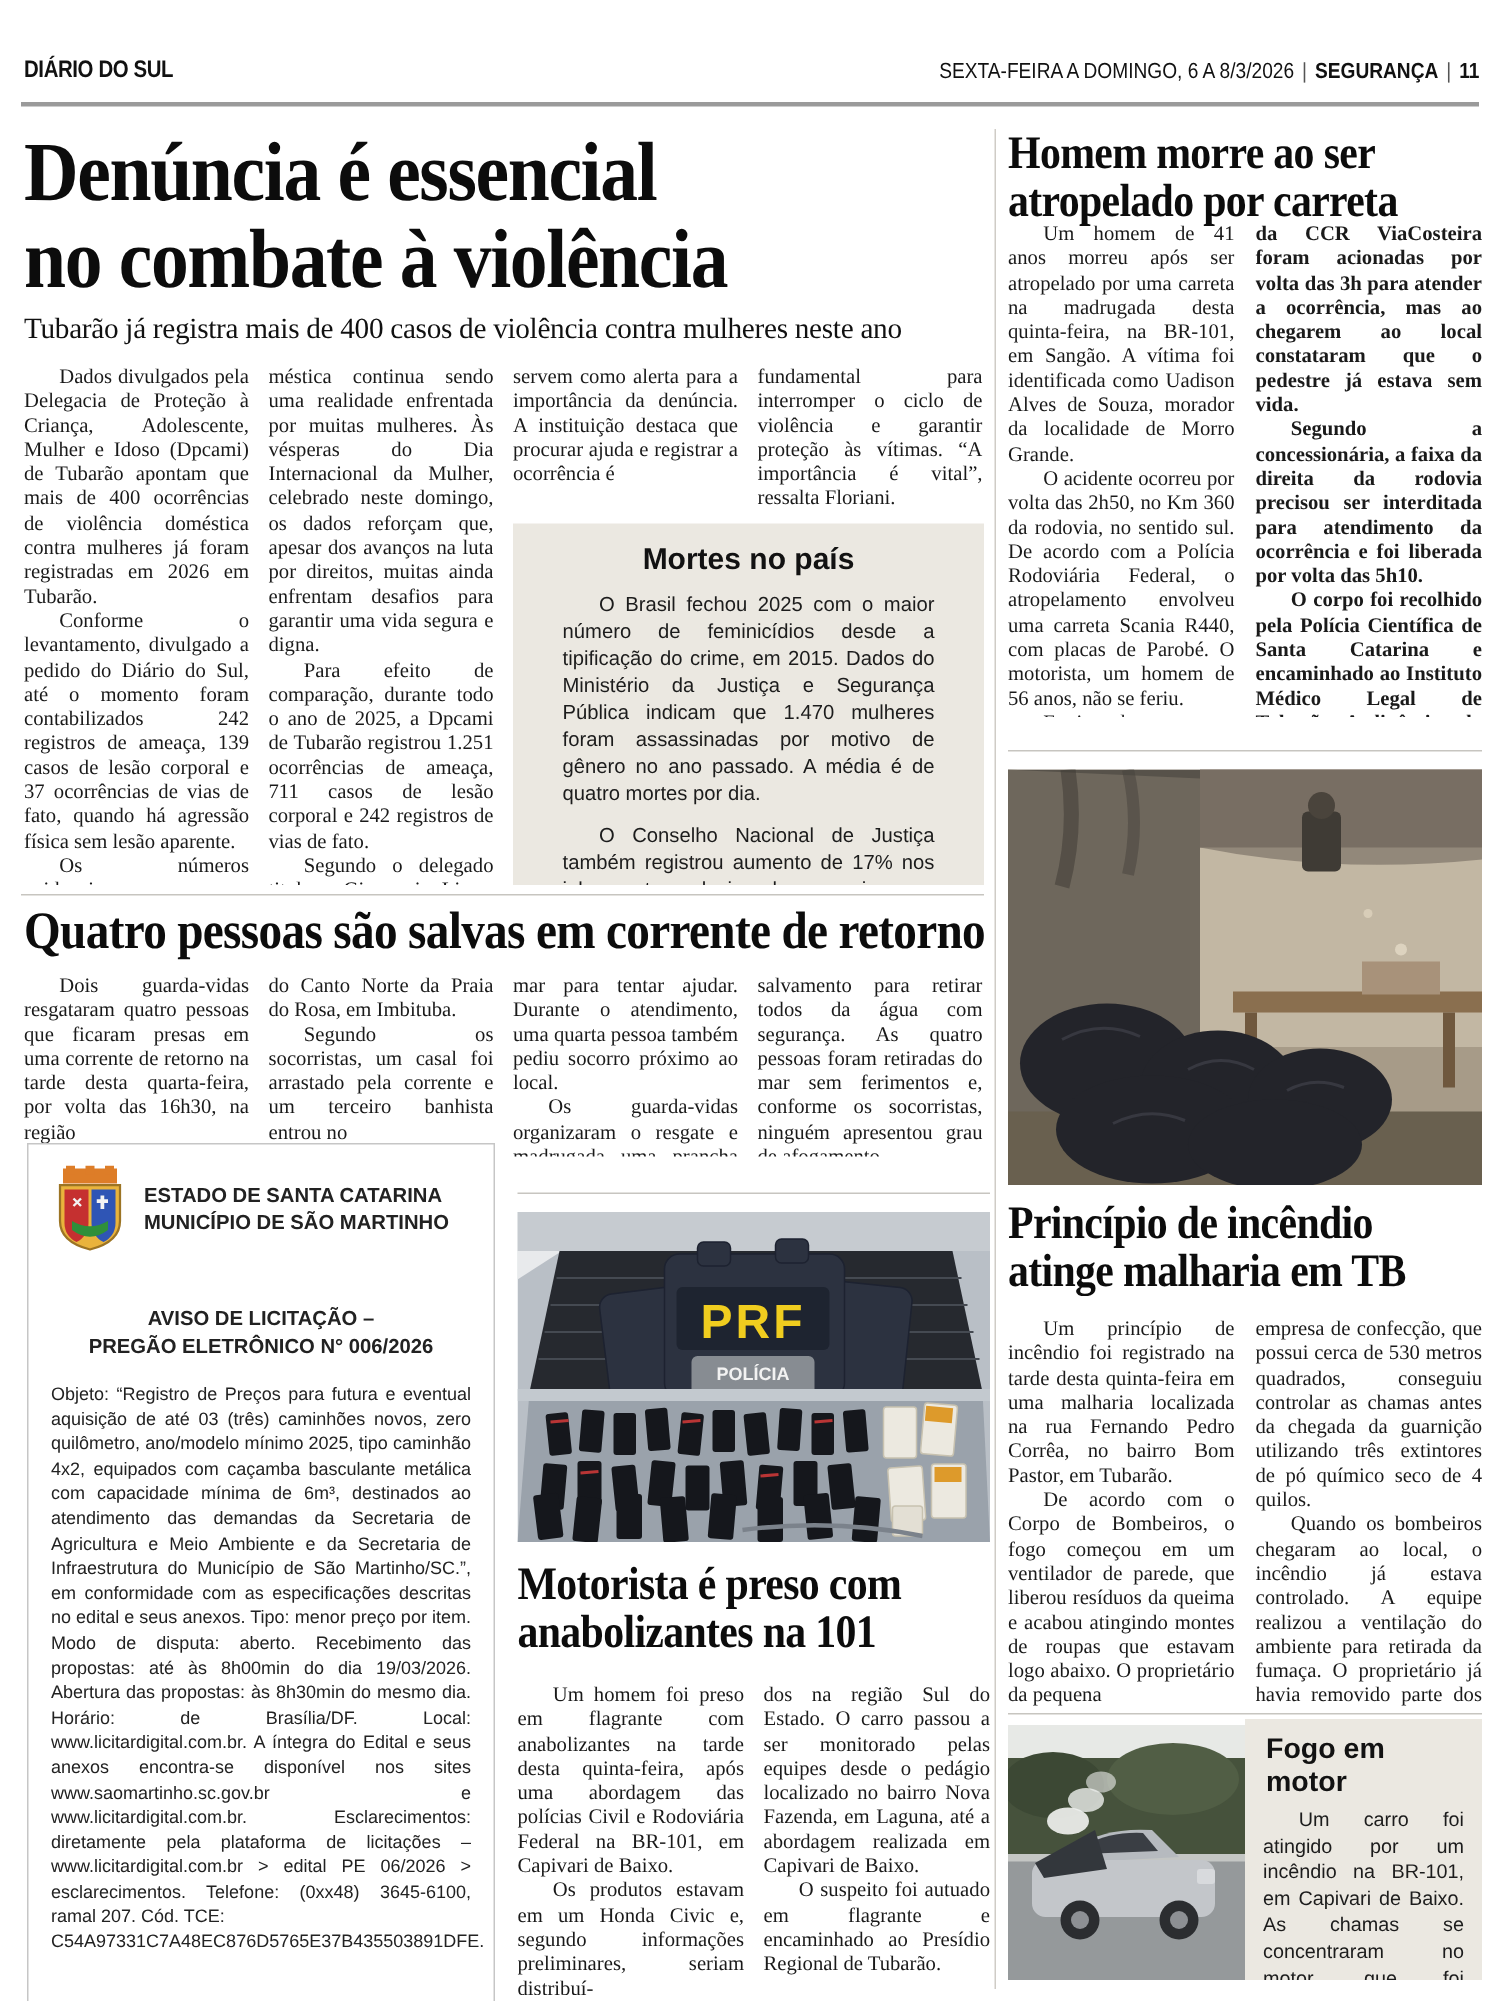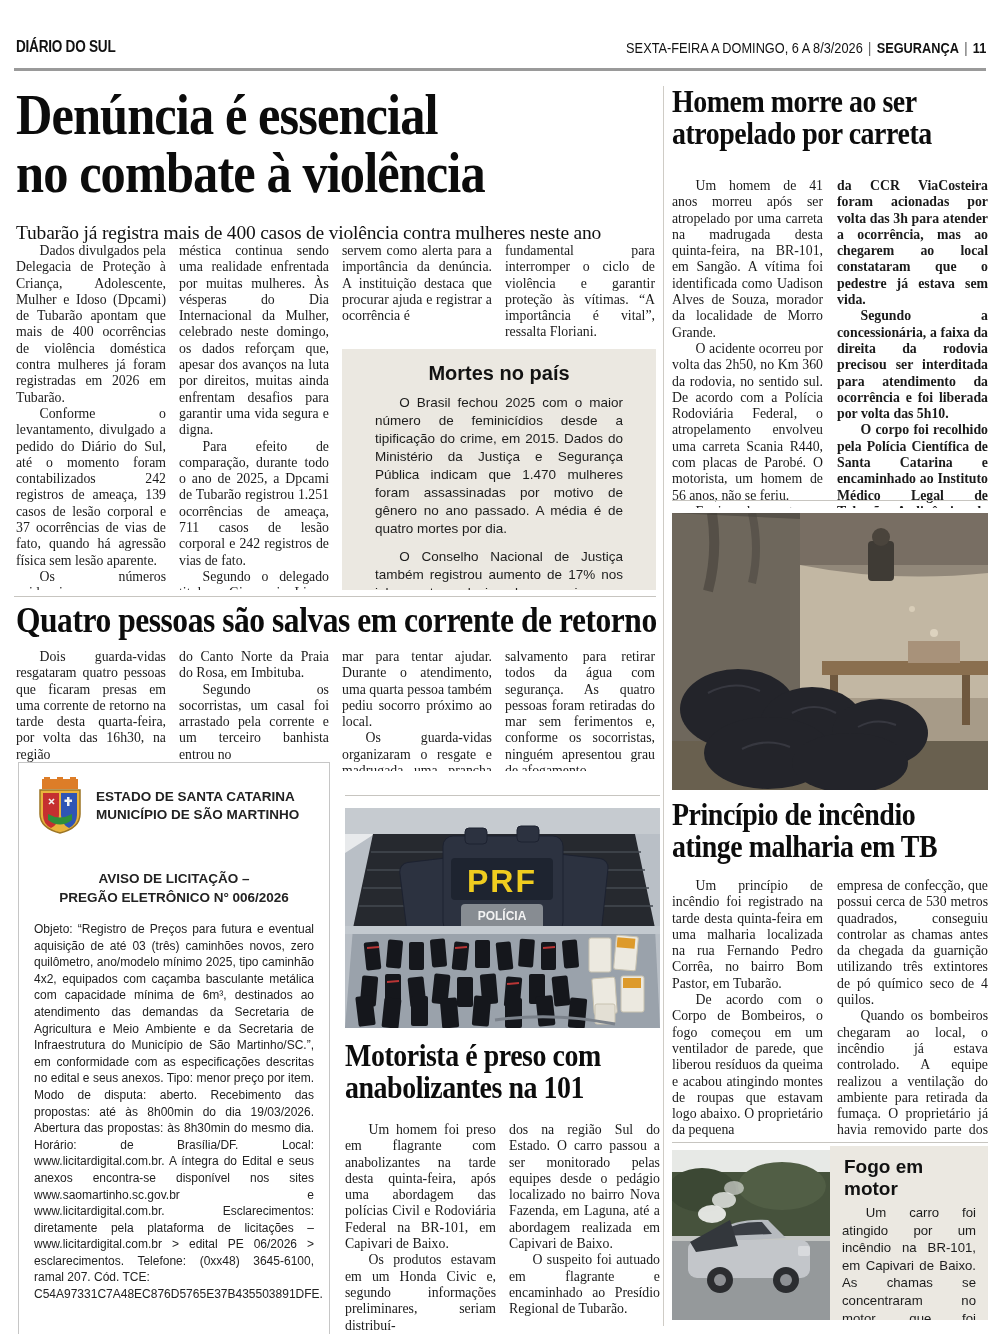--- a/index.html
+++ b/index.html
@@ -60,21 +60,21 @@
     <span>SEXTA-FEIRA A DOMINGO, 6 A 8/3/2026</span><span class="pipe">|</span><b>SEGURANÇA</b><span class="pipe">|</span><b>11</b>
   </div>
   <div class="abs hrule" style="left:14px;right:14px;top:68px;"></div>
 
   <div class="abs vrule" style="left:663px;top:86px;height:1240px;"></div>
 
   <div class="abs hl hl-main" style="left:16px;top:86px;">
     <div>Denúncia é essencial</div>
     <div>no combate à violência</div>
   </div>
-  <div class="abs subhead" style="left:16px;top:222px;width:645px;">Tubarão já registra mais de 400 casos de violência contra mulheres neste ano</div>
+  <div class="abs subhead" style="left:16px;top:209px;width:645px;">Tubarão já registra mais de 400 casos de violência contra mulheres neste ano</div>
 
   <div class="abs cols" style="left:16px;top:243px;width:640px;height:347px;gap:13px;">
     <div class="col" style="width:150px;height:347px;">
       <p>Dados divulgados pela Delegacia de Proteção à Criança, Adolescente, Mulher e Idoso (Dpcami) de Tubarão apontam que mais de 400 ocorrências de violência doméstica contra mulheres já foram registradas em 2026 em Tubarão.</p>
       <p>Conforme o levantamento, divulgado a pedido do Diário do Sul, até o momento foram contabilizados 242 registros de ameaça, 139 casos de lesão corporal e 37 ocorrências de vias de fato, quando há agressão física sem lesão aparente.</p>
       <p>Os números evidenciam que a violência do-</p>
     </div>
     <div class="col" style="width:150px;height:347px;">
       <p class="cont">méstica continua sendo uma realidade enfrentada por muitas mulheres. Às vésperas do Dia Internacional da Mulher, celebrado neste domingo, os dados reforçam que, apesar dos avanços na luta por direitos, muitas ainda enfrentam desafios para garantir uma vida segura e digna.</p>
       <p>Para efeito de comparação, durante todo o ano de 2025, a Dpcami de Tubarão registrou 1.251 ocorrências de ameaça, 711 casos de lesão corporal e 242 registros de vias de fato.</p>
@@ -232,21 +232,21 @@
     <div class="col" style="width:151px;height:208px;">
       <p class="cont">dos na região Sul do Estado. O carro passou a ser monitorado pelas equipes desde o pedágio localizado no bairro Nova Fazenda, em Laguna, até a abordagem realizada em Capivari de Baixo.</p>
       <p>O suspeito foi autuado em flagrante e encaminhado ao Presídio Regional de Tubarão.</p>
     </div>
   </div>
 
   <div class="abs hl hl-side" style="left:672px;top:86px;">
     <div>Homem morre ao ser</div>
     <div>atropelado por carreta</div>
   </div>
-  <div class="abs cols" style="left:672px;top:178px;width:316px;height:330px;gap:14px;">
+  <div class="abs cols" style="left:672px;top:148px;width:316px;height:330px;gap:14px;">
     <div class="col" style="width:151px;height:330px;">
       <p>Um homem de 41 anos morreu após ser atropelado por uma carreta na madrugada desta quinta-feira, na BR-101, em Sangão. A vítima foi identificada como Uadison Alves de Souza, morador da localidade de Morro Grande.</p>
       <p>O acidente ocorreu por volta das 2h50, no Km 360 da rodovia, no sentido sul. De acordo com a Polícia Rodoviária Federal, o atropelamento envolveu uma carreta Scania R440, com placas de Parobé. O motorista, um homem de 56 anos, não se feriu.</p>
       <p>Equipes de resgate</p>
     </div>
     <div class="col" style="width:151px;height:330px;font-weight:bold;">
       <p class="cont">da CCR ViaCosteira foram acionadas por volta das 3h para atender a ocorrência, mas ao chegarem ao local constataram que o pedestre já estava sem vida.</p>
       <p>Segundo a concessionária, a faixa da direita da rodovia precisou ser interditada para atendimento da ocorrência e foi liberada por volta das 5h10.</p>
       <p>O corpo foi recolhido pela Polícia Científica de Santa Catarina e encaminhado ao Instituto Médico Legal de Tubarão. A dinâmica do acidente será apurada pelas autoridades.</p>
     </div>

